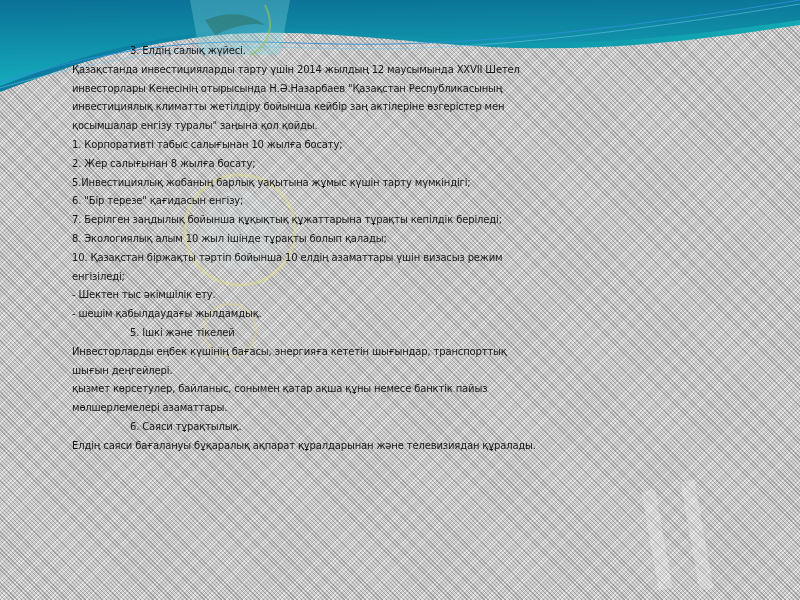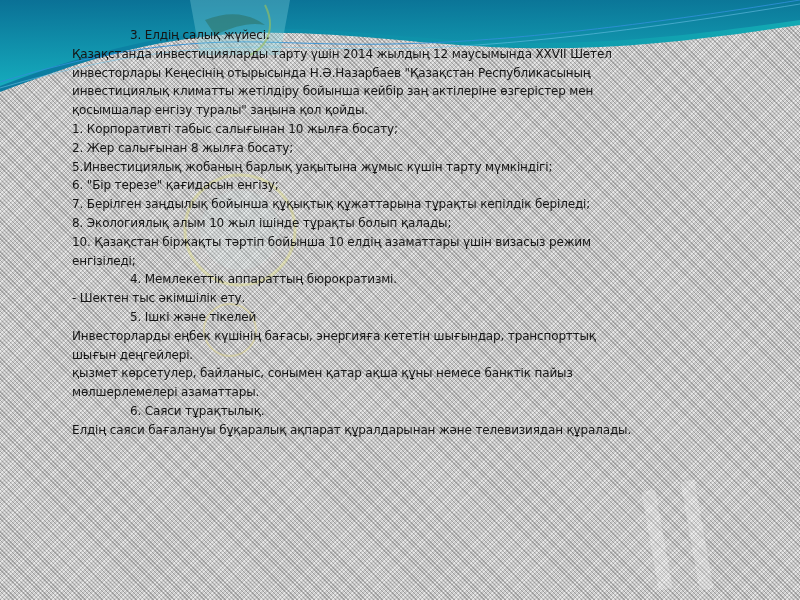--- a/index.html
+++ b/index.html
@@ -10,22 +10,22 @@
       background-image:
         repeating-linear-gradient(45deg, rgba(0,0,0,0.22) 0 1px, transparent 1px 3px),
         repeating-linear-gradient(-45deg, rgba(255,255,255,0.55) 0 1px, transparent 1px 3px);
     }
     .slide { position: absolute; inset: 0; }
     .header-wave {
       position: absolute; left: 0; top: 0; width: 800px; height: 200px;
     }
     .watermark { position: absolute; pointer-events: none; }
     .content {
-      position: absolute; left: 72px; top: 26px; width: 720px;
-      font-size: 12px; line-height: 18.8px; color: #151515;
+      position: absolute; left: 72px; top: 42px; width: 720px;
+      font-size: 10px; line-height: 18.8px; color: #151515;
       letter-spacing: -0.15px;
     }
     .content .line { white-space: nowrap; display: block; }
     .content .indent { padding-left: 58px; }
   </style>
 </head>
 <body>
 
 <div class="slide">
 
@@ -70,22 +70,22 @@
     <span class="line">инвестициялық климатты жетілдіру бойынша кейбір заң актілеріне өзгерістер мен</span>
     <span class="line">қосымшалар енгізу туралы" заңына қол қойды.</span>
     <span class="line">1. Корпоративті табыс салығынан 10 жылға босату;</span>
     <span class="line">2. Жер салығынан 8 жылға босату;</span>
     <span class="line">5.Инвестициялық жобаның барлық уақытына жұмыс күшін тарту мүмкіндігі;</span>
     <span class="line">6. "Бір терезе" қағидасын енгізу;</span>
     <span class="line">7. Берілген заңдылық бойынша құқықтық құжаттарына тұрақты кепілдік беріледі;</span>
     <span class="line">8. Экологиялық алым 10 жыл ішінде тұрақты болып қалады;</span>
     <span class="line">10. Қазақстан біржақты тәртіп бойынша 10 елдің азаматтары үшін визасыз режим</span>
     <span class="line">енгізіледі;</span>
-    <span class="line indent">4. Мемлекеттік аппараттың бюрократизмі.</span>
     <span class="line">- Шектен тыс әкімшілік ету.</span>
+    <span class="line">- шешім қабылдаудағы жылдамдық.</span>
     <span class="line indent">5. Ішкі және тікелей</span>
     <span class="line">Инвесторларды еңбек күшінің бағасы, энергияға кететін шығындар, транспорттық</span>
     <span class="line">шығын деңгейлері.</span>
     <span class="line">қызмет көрсетулер, байланыс, сонымен қатар ақша құны немесе банктік пайыз</span>
     <span class="line">мөлшерлемелері азаматтары.</span>
     <span class="line indent">6. Саяси тұрақтылық.</span>
     <span class="line">Елдің саяси бағалануы бұқаралық ақпарат құралдарынан және телевизиядан құралады.</span>
   </div>
 </div>
 

